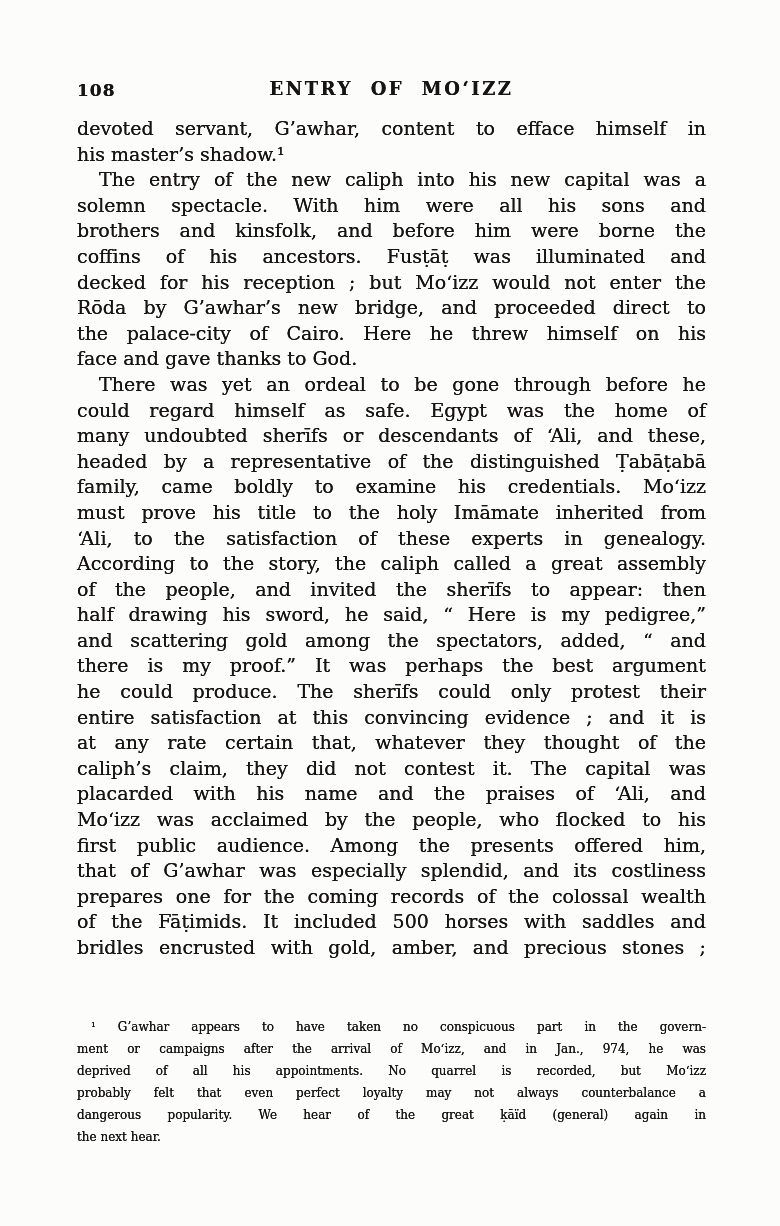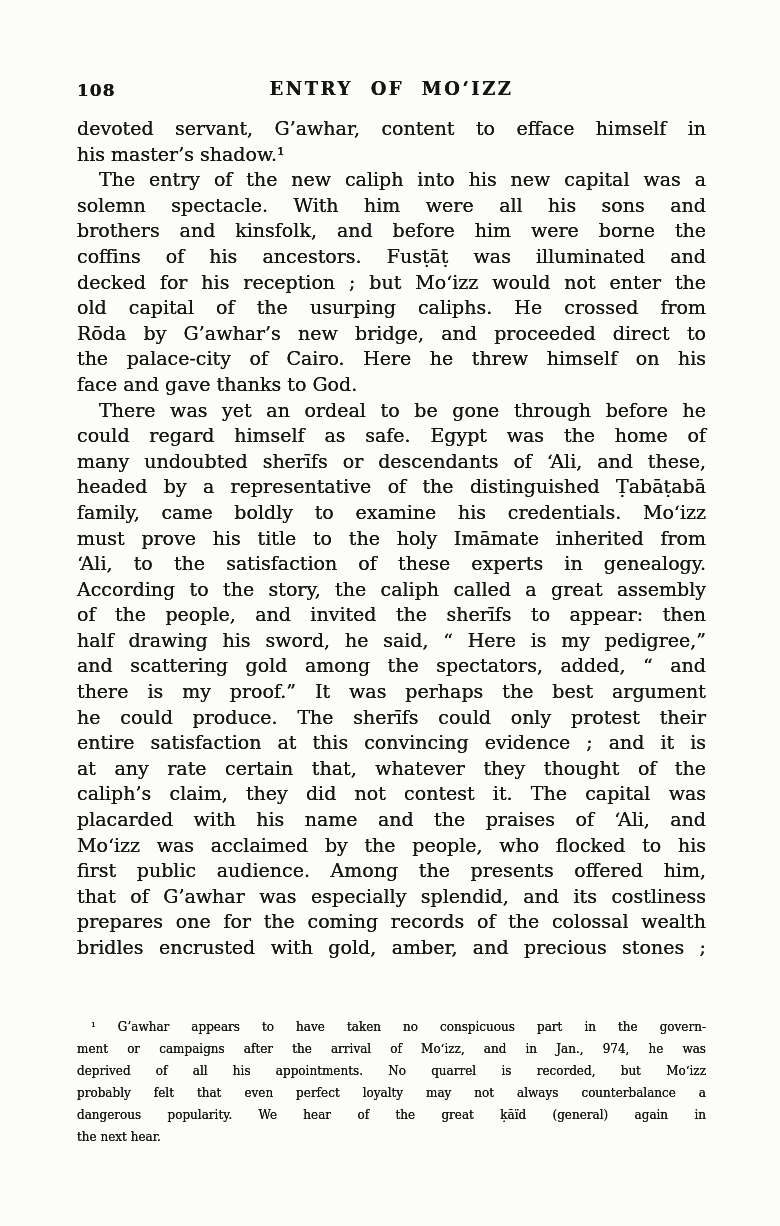--- a/index.html
+++ b/index.html
@@ -83,21 +83,20 @@
   </div>
 
   <div class="body-text">
       <div class="line">devoted servant, G’awhar, content to efface himself in</div>
       <div class="line para-end">his master’s shadow.¹</div>
       <div class="line indent">The entry of the new caliph into his new capital was a</div>
       <div class="line">solemn spectacle.  With him were all his sons and</div>
       <div class="line">brothers and kinsfolk, and before him were borne the</div>
       <div class="line">coffins of his ancestors.  Fusṭāṭ was illuminated and</div>
       <div class="line">decked for his reception ; but Mo‘izz would not enter the</div>
-      <div class="line">old capital of the usurping caliphs.  He crossed from</div>
       <div class="line">Rōda by G’awhar’s new bridge, and proceeded direct to</div>
       <div class="line">the palace-city of Cairo.  Here he threw himself on his</div>
       <div class="line para-end">face and gave thanks to God.</div>
       <div class="line indent">There was yet an ordeal to be gone through before he</div>
       <div class="line">could regard himself as safe.  Egypt was the home of</div>
       <div class="line">many undoubted sherīfs or descendants of ‘Ali, and these,</div>
       <div class="line">headed by a representative of the distinguished Ṭabāṭabā</div>
       <div class="line">family, came boldly to examine his credentials.  Mo‘izz</div>
       <div class="line">must prove his title to the holy Imāmate inherited from</div>
       <div class="line">‘Ali, to the satisfaction of these experts in genealogy.</div>
@@ -108,20 +107,21 @@
       <div class="line">there is my proof.”  It was perhaps the best argument</div>
       <div class="line">he could produce.  The sherīfs could only protest their</div>
       <div class="line">entire satisfaction at this convincing evidence ; and it is</div>
       <div class="line">at any rate certain that, whatever they thought of the</div>
       <div class="line">caliph’s claim, they did not contest it.  The capital was</div>
       <div class="line">placarded with his name and the praises of ‘Ali, and</div>
       <div class="line">Mo‘izz was acclaimed by the people, who flocked to his</div>
       <div class="line">first public audience.  Among the presents offered him,</div>
       <div class="line">that of G’awhar was especially splendid, and its costliness</div>
       <div class="line">prepares one for the coming records of the colossal wealth</div>
+      <div class="line">of the Fāṭimids.  It included 500 horses with saddles and</div>
       <div class="line">bridles encrusted with gold, amber, and precious stones ;</div>
     </div>
 
   <div class="footnote">
       <div class="line indent">¹ G’awhar appears to have taken no conspicuous part in the govern-</div>
       <div class="line">ment or campaigns after the arrival of Mo‘izz, and in Jan., 974, he was</div>
       <div class="line">deprived of all his appointments.  No quarrel is recorded, but Mo‘izz</div>
       <div class="line">probably felt that even perfect loyalty may not always counterbalance a</div>
       <div class="line">dangerous popularity.  We hear of the great ḳāïd (general) again in</div>
       <div class="line para-end">the next hear.</div>

